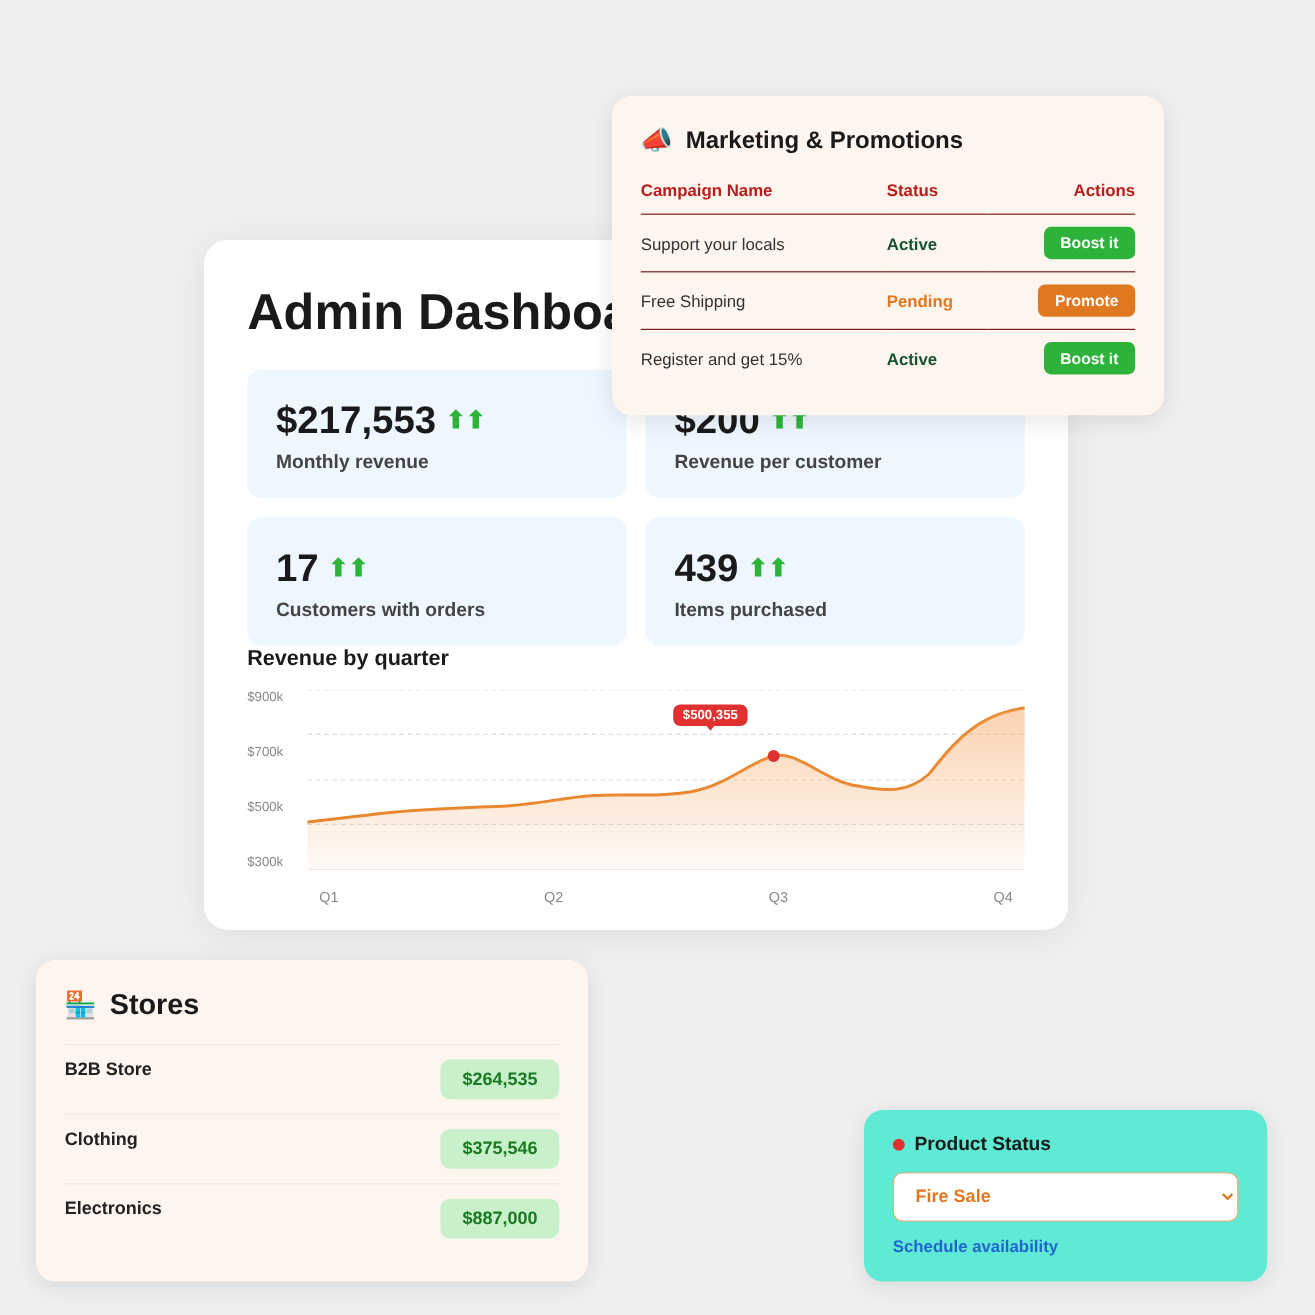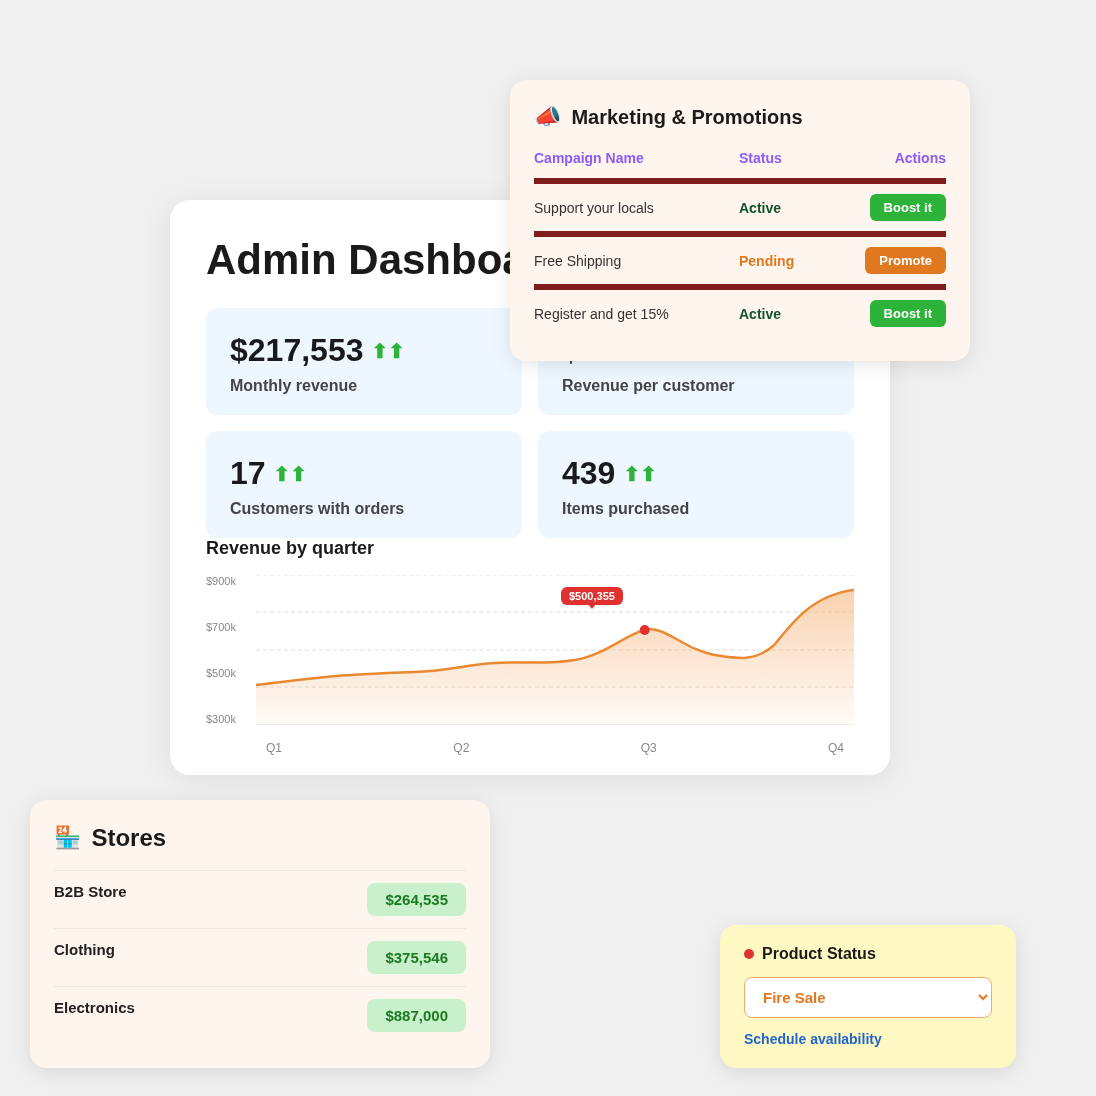--- a/index.html
+++ b/index.html
@@ -153,33 +153,33 @@
 
     .marketing-table {
       width: 100%;
       border-collapse: collapse;
     }
 
     .marketing-table th {
       text-align: left;
       font-size: 14px;
       font-weight: 700;
-      color: #8b5cf6;
+      color: #b91c1c;
       padding: 0 0 12px 0;
     }
 
     .marketing-table th:last-child {
       text-align: right;
     }
 
     .marketing-table td {
       padding: 10px 0;
       font-size: 14px;
       color: #333;
-      border-top: 6px solid #7f1d1d;
+      border-top: 1px solid #7f1d1d;
     }
 
     .marketing-table td:last-child {
       text-align: right;
     }
 
     .status-active {
       color: #14532d;
       font-weight: 700;
     }
@@ -260,22 +260,22 @@
       padding: 8px 18px;
       font-size: 15px;
       font-weight: 700;
     }
 
     
     .product-status-card {
       position: absolute;
       top: 925px;
       left: 720px;
-      width: 296px;
-      background: #fef9c3;
+      width: 336px;
+      background: #5eead4;
       border-radius: 16px;
       padding: 20px 24px;
       box-shadow: 0 4px 20px rgba(0,0,0,0.1);
     }
 
     .product-status-header {
       display: flex;
       align-items: center;
       gap: 8px;
       margin-bottom: 14px;

